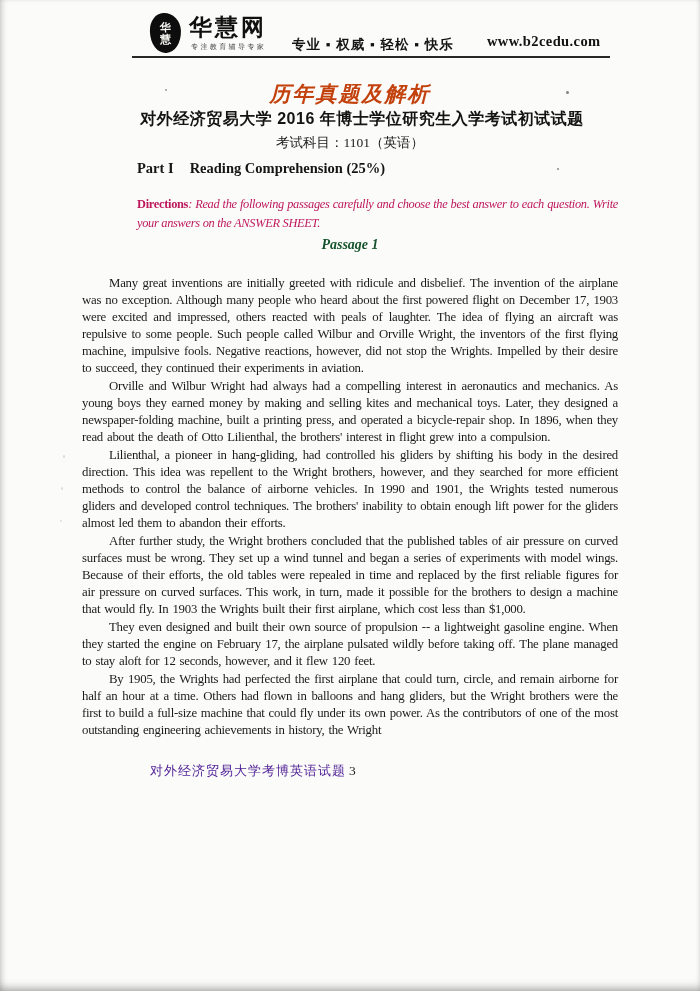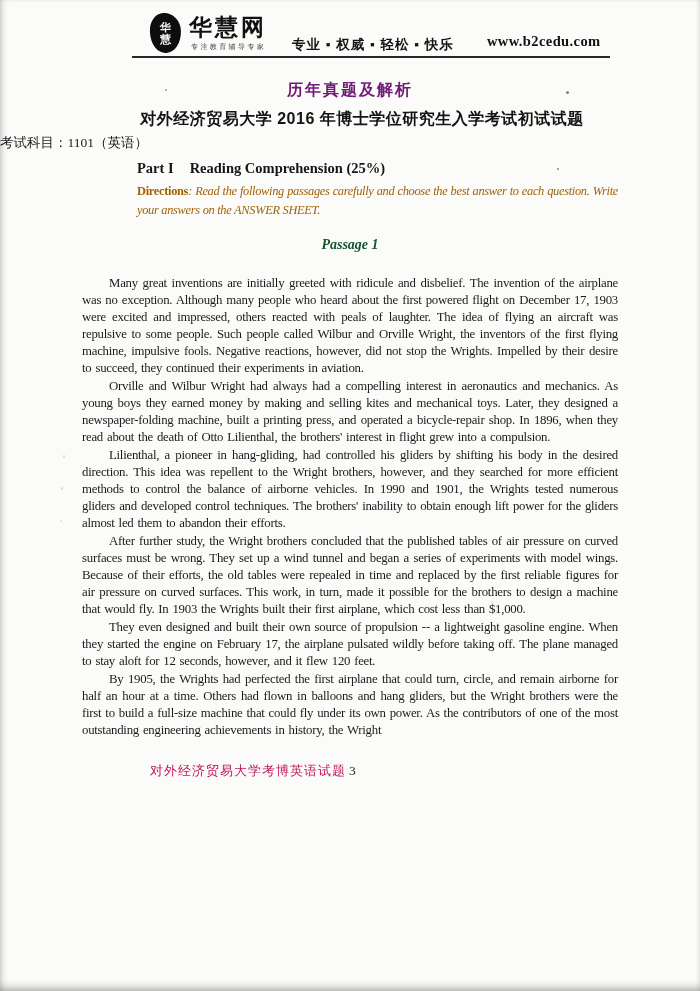--- a/index.html
+++ b/index.html
@@ -25,43 +25,43 @@
     display:flex;flex-direction:column;align-items:center;justify-content:center;gap:0;
   }
   .seal span{color:#f4f4f0;font-family:"Liberation Sans",sans-serif;font-size:11px;font-weight:bold;line-height:12px;}
   .brand{position:absolute;left:189px;top:12px;font-family:"Liberation Sans",sans-serif;font-weight:bold;font-size:23px;letter-spacing:3px;color:#101010;text-align:center;}
   .tagline{position:absolute;left:191px;top:42px;font-family:"Liberation Sans",sans-serif;font-size:7px;letter-spacing:2.4px;color:#3d3d3d;filter:blur(.3px);white-space:nowrap;}
   .slogan{position:absolute;left:292px;top:36px;font-family:"Liberation Sans",sans-serif;font-weight:bold;font-size:13.5px;letter-spacing:1px;color:#141414;white-space:nowrap;}
   .website{position:absolute;left:487px;top:33px;font-weight:bold;font-size:14.5px;letter-spacing:.4px;color:#121212;}
   .header-rule{position:absolute;left:132px;top:56px;width:478px;height:2px;background:#272727;}
 
   
-  .doc-title{position:absolute;left:0;right:0;top:80px;text-align:center;font-family:"Liberation Sans",sans-serif;font-weight:bold;font-size:16px;letter-spacing:2px;color:#701a75;}
+  .doc-title{position:absolute;left:0;right:0;top:80px;text-align:center;font-family:"Liberation Sans",sans-serif;font-weight:bold;font-size:21px;letter-spacing:2px;color:#c2410c;font-style:italic;}
   .doc-subtitle{position:absolute;left:0;right:0;top:109px;text-align:center;font-family:"Liberation Sans",sans-serif;font-weight:bold;font-size:16px;letter-spacing:.5px;color:#141414;padding-left:24px;}
-  .doc-subject{position:absolute;left:0;right:0;top:134px;font-size:13.5px;color:#1b1b1b;}
+  .doc-subject{position:absolute;left:0;right:0;top:134px;text-align:center;font-size:13.5px;color:#1b1b1b;}
 
   
   .part-block{position:absolute;left:137px;top:160px;width:481px;}
   .part-head{font-weight:bold;font-size:14.5px;color:#151515;}
   .part-head .gap{display:inline-block;width:16px;}
-  .directions{margin-top:5px;font-size:12.4px;letter-spacing:-.3px;line-height:19px;text-align:justify;color:#a16207;}
+  .directions{margin-top:18px;font-size:12.4px;letter-spacing:-.3px;line-height:19px;text-align:justify;color:#be185d;}
   .dir-label{font-weight:bold;font-style:normal;}
   .dir-text{font-style:italic;}
 
   
   .content{position:absolute;left:82px;top:237px;width:536px;}
   .passage-heading{text-align:center;font-weight:bold;font-size:14px;margin:0 0 22px 0;color:#14532d;font-style:italic;}
   .content p{
     margin:0 0 1px 0;text-indent:27px;text-align:justify;
     font-size:12.8px;letter-spacing:-.25px;word-spacing:1px;
     line-height:17px;color:#1b1b1b;
   }
 
   
-  .footer-left{position:absolute;left:150px;top:762px;font-size:13px;letter-spacing:1px;color:#be185d;}
+  .footer-left{position:absolute;left:150px;top:762px;font-size:13px;letter-spacing:1px;color:#4c1d95;}
   .footer-page{position:absolute;left:349px;top:763px;font-size:13.5px;color:#1a1a1a;}
   .footer-right{position:absolute;left:443px;top:762px;font-size:13px;letter-spacing:.4px;color:#202020;}
 
   
   .speck{position:absolute;border-radius:50%;background:#5a5a5a;}
   .speck.s1{left:566px;top:91px;width:3px;height:3px;opacity:.75;}
   .speck.s2{left:557px;top:168px;width:2px;height:2px;opacity:.7;}
   .speck.s3{left:165px;top:89px;width:2px;height:2px;opacity:.6;}
   .speck.s4{left:63px;top:455px;width:2px;height:3px;opacity:.22;}
   .speck.s5{left:61px;top:487px;width:2px;height:3px;opacity:.20;}

